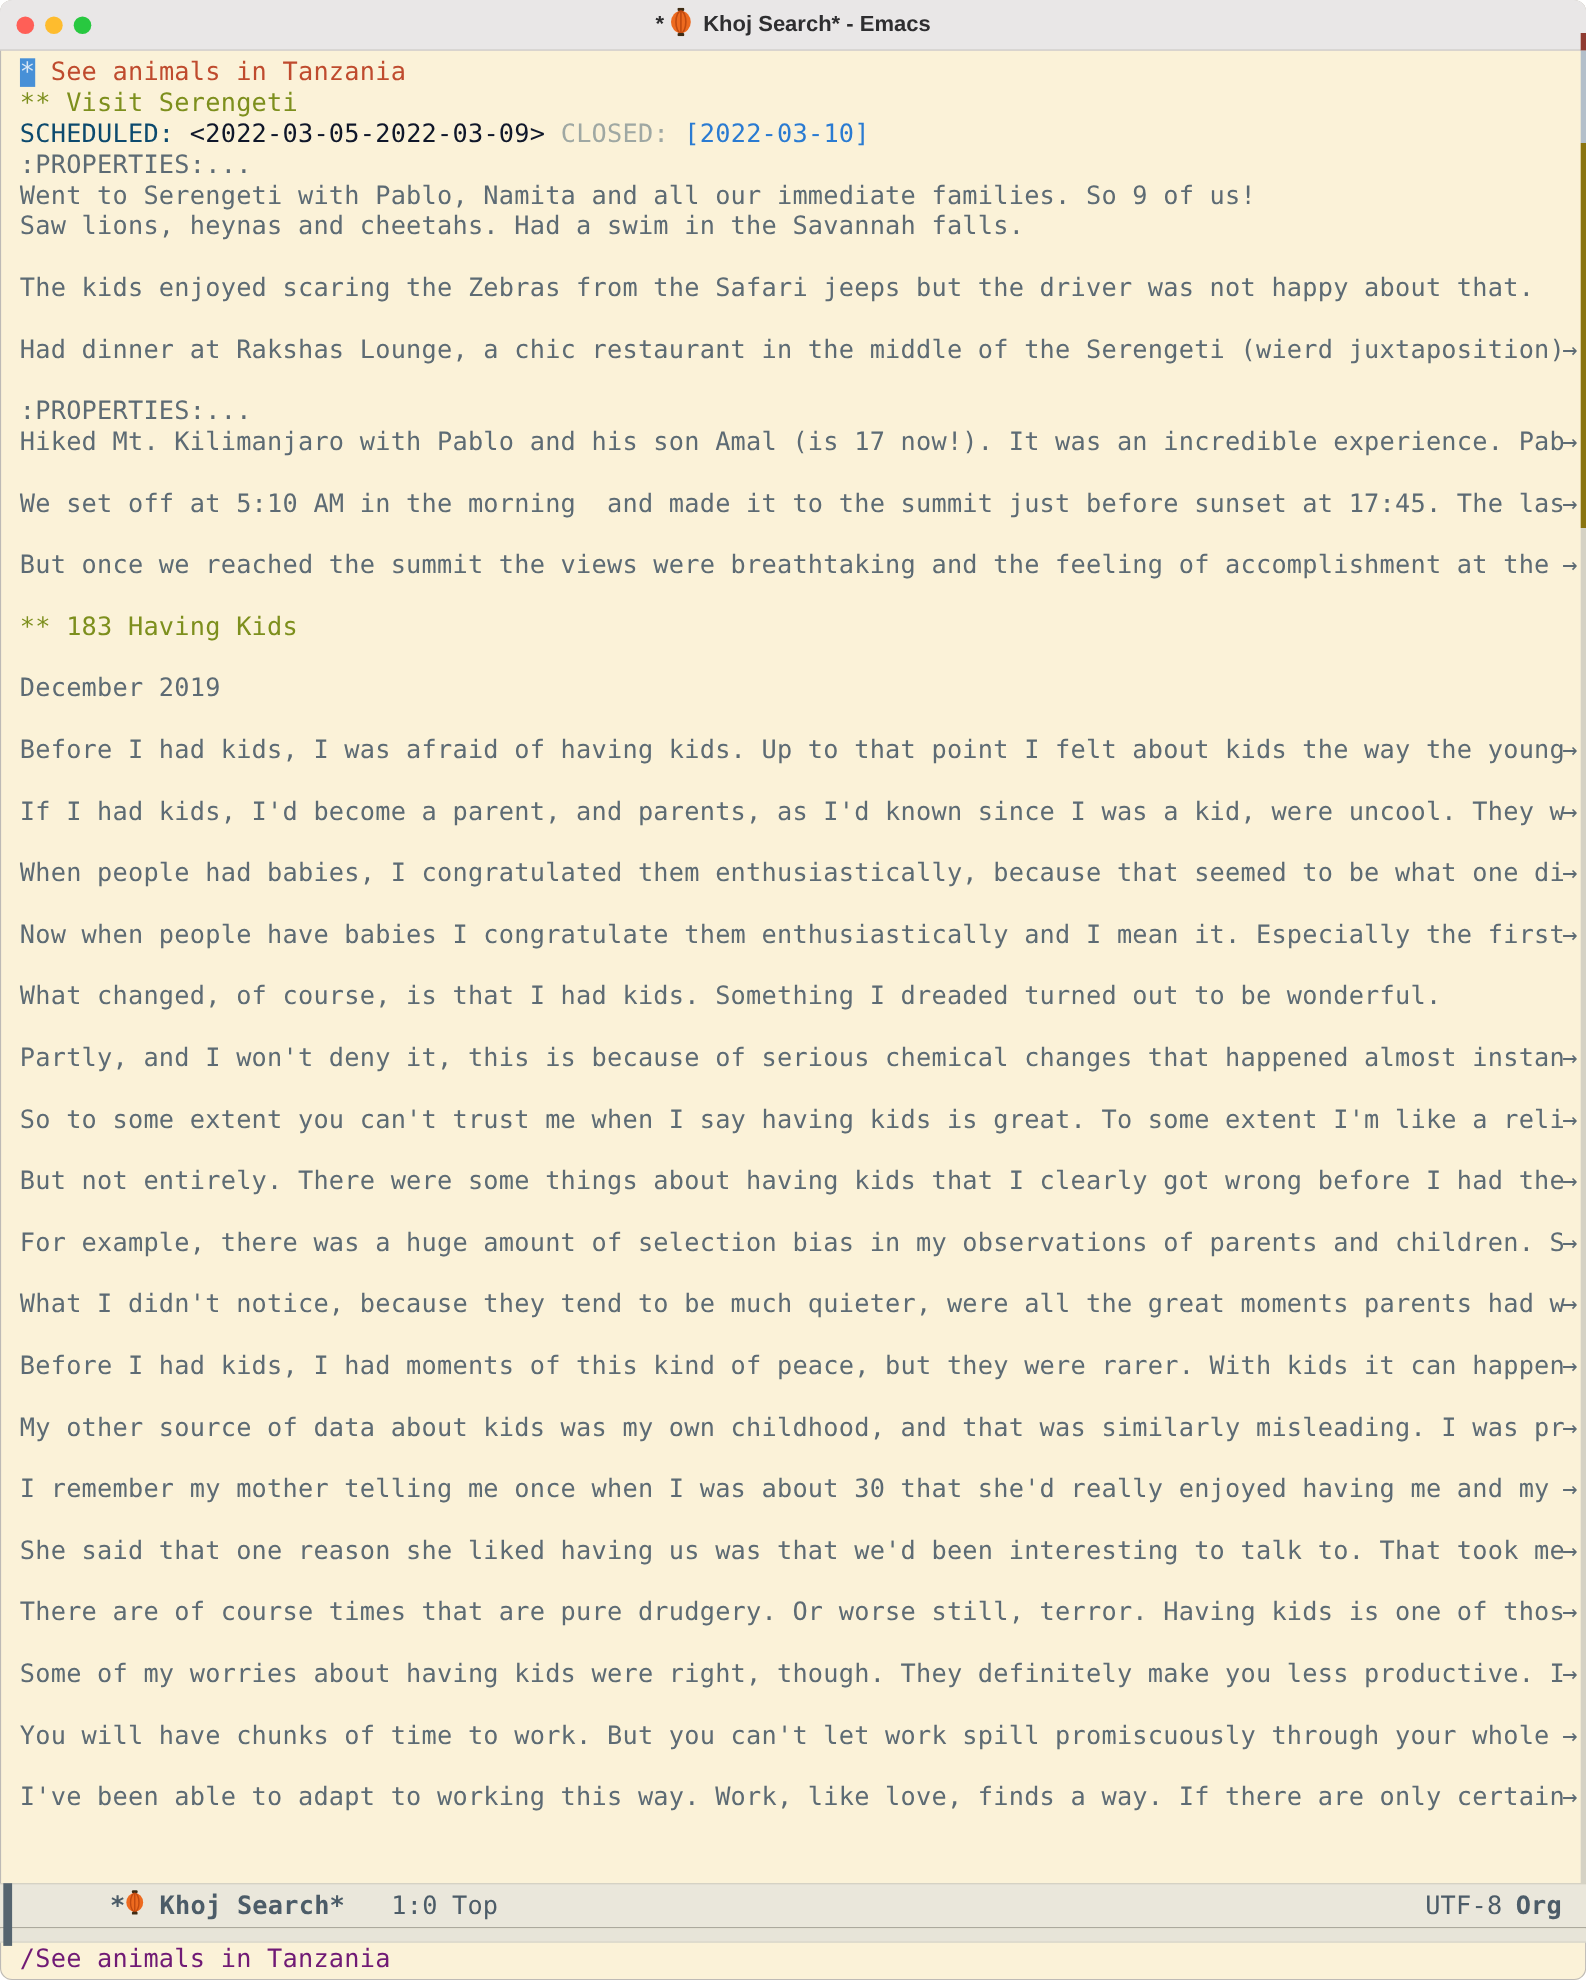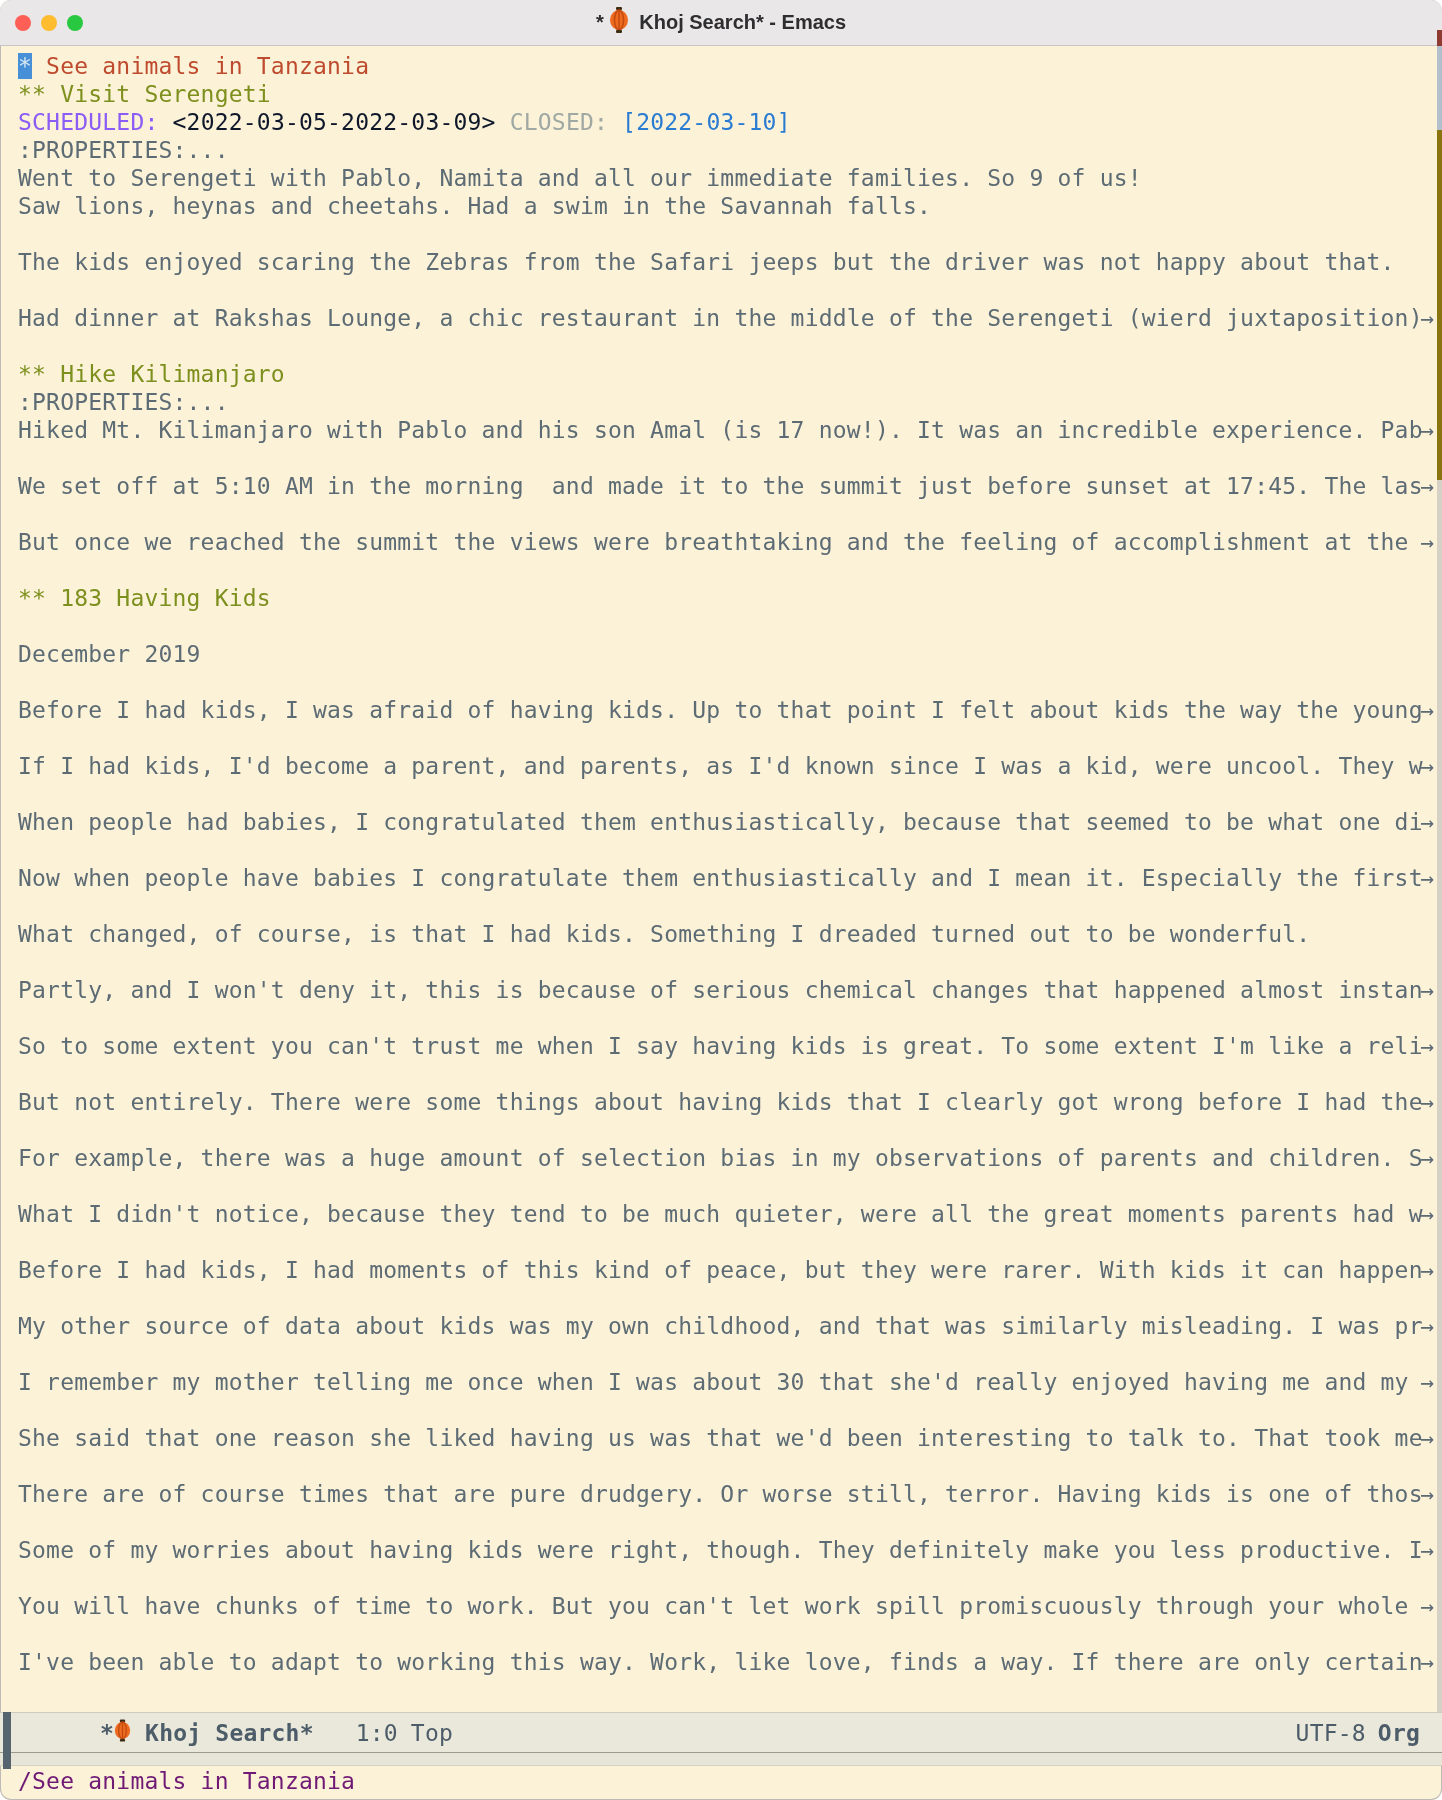--- a/index.html
+++ b/index.html
@@ -30,21 +30,21 @@
   
   .buffer {
     position:absolute; left:0; top:46px; width:1442px;
     padding:6px 0 0 18px; box-sizing:border-box;
     font-size:23px; line-height:28px; letter-spacing:0.2px;
     color:#5d6b74;
   }
   .line { height:28px; white-space:pre; overflow:hidden; position:relative; }
   .h1     { color:#bf4b2e; }
   .h2     { color:#7d8f1d; }
-  .kw     { color:#8b5cf6; }
+  .kw     { color:#0c4a6e; }
   .kwl    { color:#9fa8a3; }
   .dgray  { color:#0f172a; }
   .dblue  { color:#2a7bd2; }
   .cursor { background:#4790d7; color:#d8e7f5; }
   .trunc-arrow { position:absolute; right:8px; top:0; color:#5d6b74; letter-spacing:0; }
   
   .right-strip { position:absolute; right:0; top:0; width:5px; height:1712px; }
   .rs-seg { position:absolute; right:0; width:5px; }
   .rs-red   { top:30px;  height:16px;  background:#8f3b31; }
   .rs-blue  { top:46px;  height:84px;  background:#b3bfca; }
@@ -105,21 +105,20 @@
       <div class="line h2">** Visit Serengeti</div>
       <div class="line "><span class="kw">SCHEDULED:</span><span> </span><span class="dgray">&lt;2022-03-05-2022-03-09&gt;</span><span> </span><span class="kwl">CLOSED:</span><span> </span><span class="dblue">[2022-03-10]</span></div>
       <div class="line ">:PROPERTIES:...</div>
       <div class="line ">Went to Serengeti with Pablo, Namita and all our immediate families. So 9 of us!</div>
       <div class="line ">Saw lions, heynas and cheetahs. Had a swim in the Savannah falls.</div>
       <div class="line "></div>
       <div class="line ">The kids enjoyed scaring the Zebras from the Safari jeeps but the driver was not happy about that.</div>
       <div class="line "></div>
       <div class="line ">Had dinner at Rakshas Lounge, a chic restaurant in the middle of the Serengeti (wierd juxtaposition)<span class="trunc-arrow">→</span></div>
       <div class="line "></div>
-      <div class="line h2">** Hike Kilimanjaro</div>
       <div class="line ">:PROPERTIES:...</div>
       <div class="line ">Hiked Mt. Kilimanjaro with Pablo and his son Amal (is 17 now!). It was an incredible experience. Pab<span class="trunc-arrow">→</span></div>
       <div class="line "></div>
       <div class="line ">We set off at 5:10 AM in the morning  and made it to the summit just before sunset at 17:45. The las<span class="trunc-arrow">→</span></div>
       <div class="line "></div>
       <div class="line ">But once we reached the summit the views were breathtaking and the feeling of accomplishment at the <span class="trunc-arrow">→</span></div>
       <div class="line "></div>
       <div class="line h2">** 183 Having Kids</div>
       <div class="line "></div>
       <div class="line ">December 2019</div>

